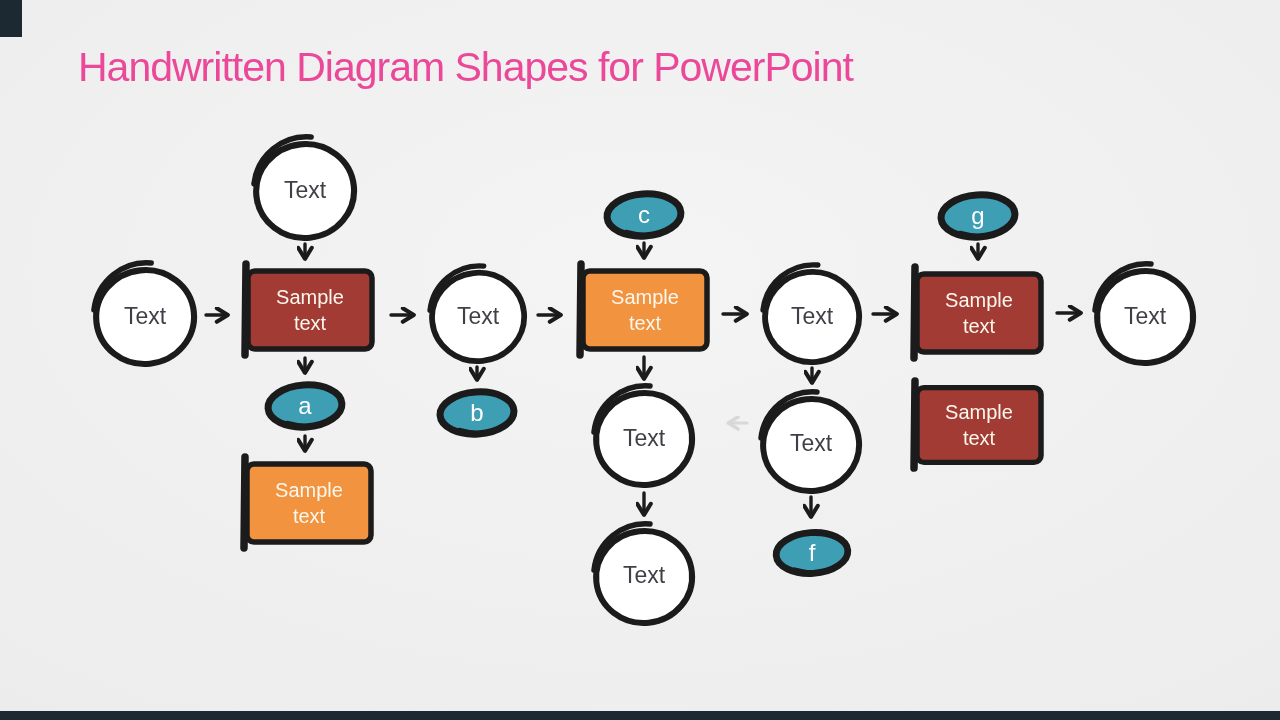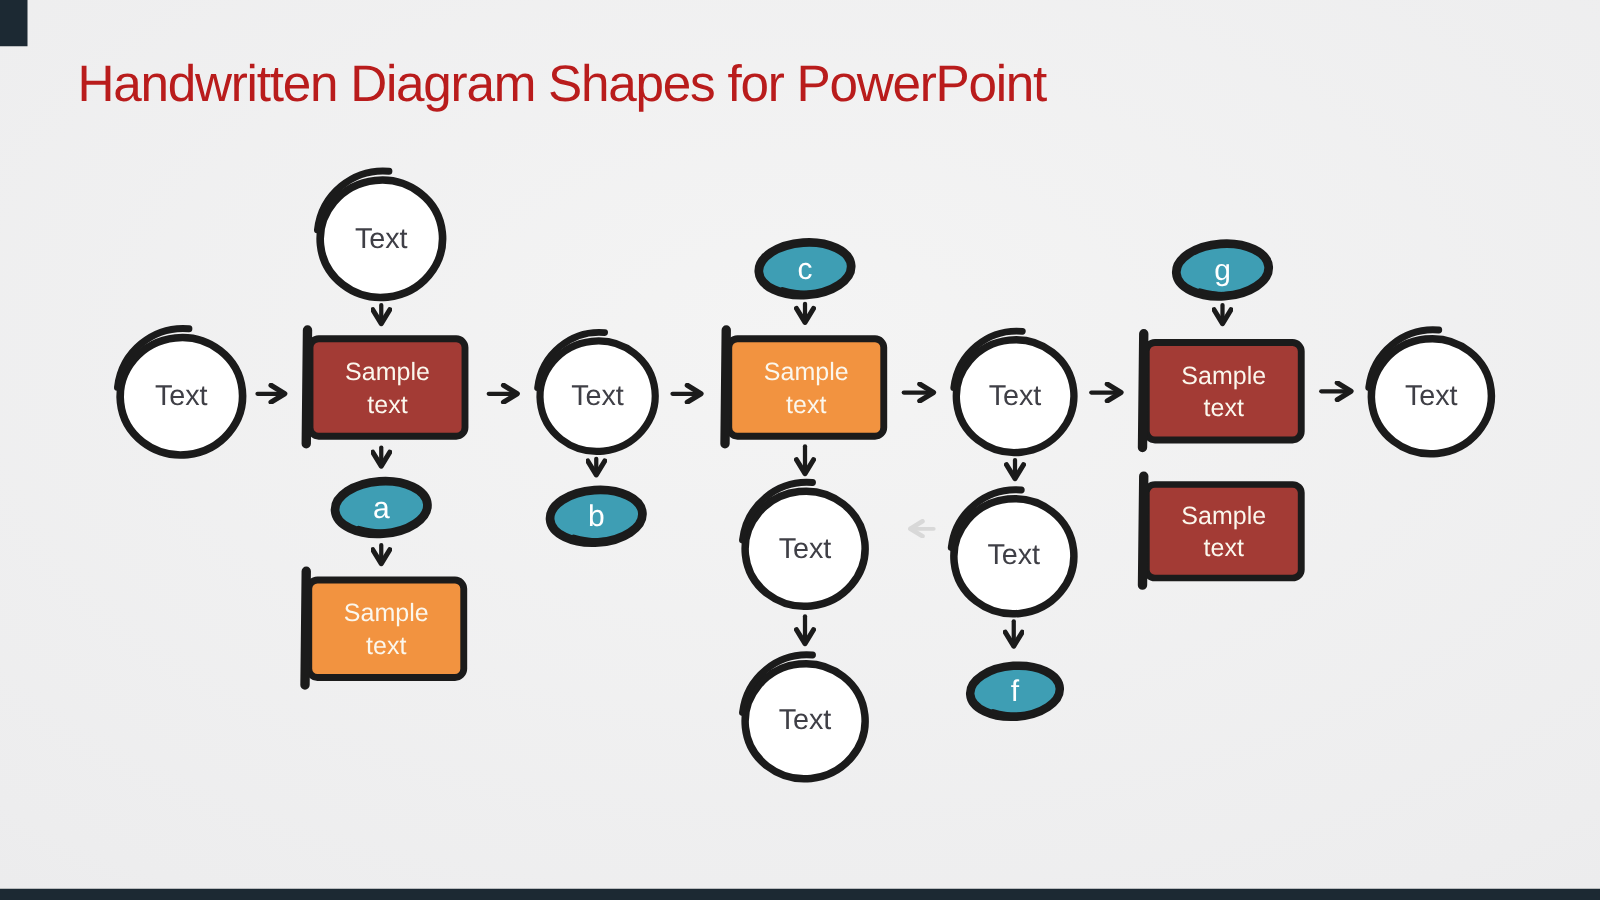--- a/index.html
+++ b/index.html
@@ -2,22 +2,22 @@
 <html><head>
 <meta charset="utf-8">
 <style>
   html,body{margin:0;padding:0;}
   body{
     width:1280px;height:720px;overflow:hidden;position:relative;
     background:radial-gradient(130% 130% at 50% 38%, #f4f4f4 0%, #ededee 55%, #e4e4e6 100%);
     font-family:"Liberation Sans", sans-serif;
   }
   .title{
-    position:absolute;left:62px;top:44px;margin:0;
-    font-size:41px;font-weight:400;letter-spacing:-1px;color:#b91c1c;
+    position:absolute;left:78px;top:44px;margin:0;
+    font-size:41px;font-weight:400;letter-spacing:-1px;color:#ec4899;
     font-family:"Liberation Sans", sans-serif;white-space:nowrap;
   }
   svg.canvas{position:absolute;left:0;top:0;width:1280px;height:720px;}
   .edge{stroke:#1b1b1b;stroke-width:3.4;fill:none;stroke-linecap:round;}
   .edge-ghost{stroke:#d8d8d8;stroke-width:3;fill:none;stroke-linecap:round;}
   text{text-anchor:middle;font-family:"Liberation Sans", sans-serif;}
   .tCircle{font-size:23px;fill:#3f3f46;}
   .tSample{font-size:20px;fill:#fbf7ed;}
   .tBadge{font-size:24px;fill:#ffffff;}
 </style>

